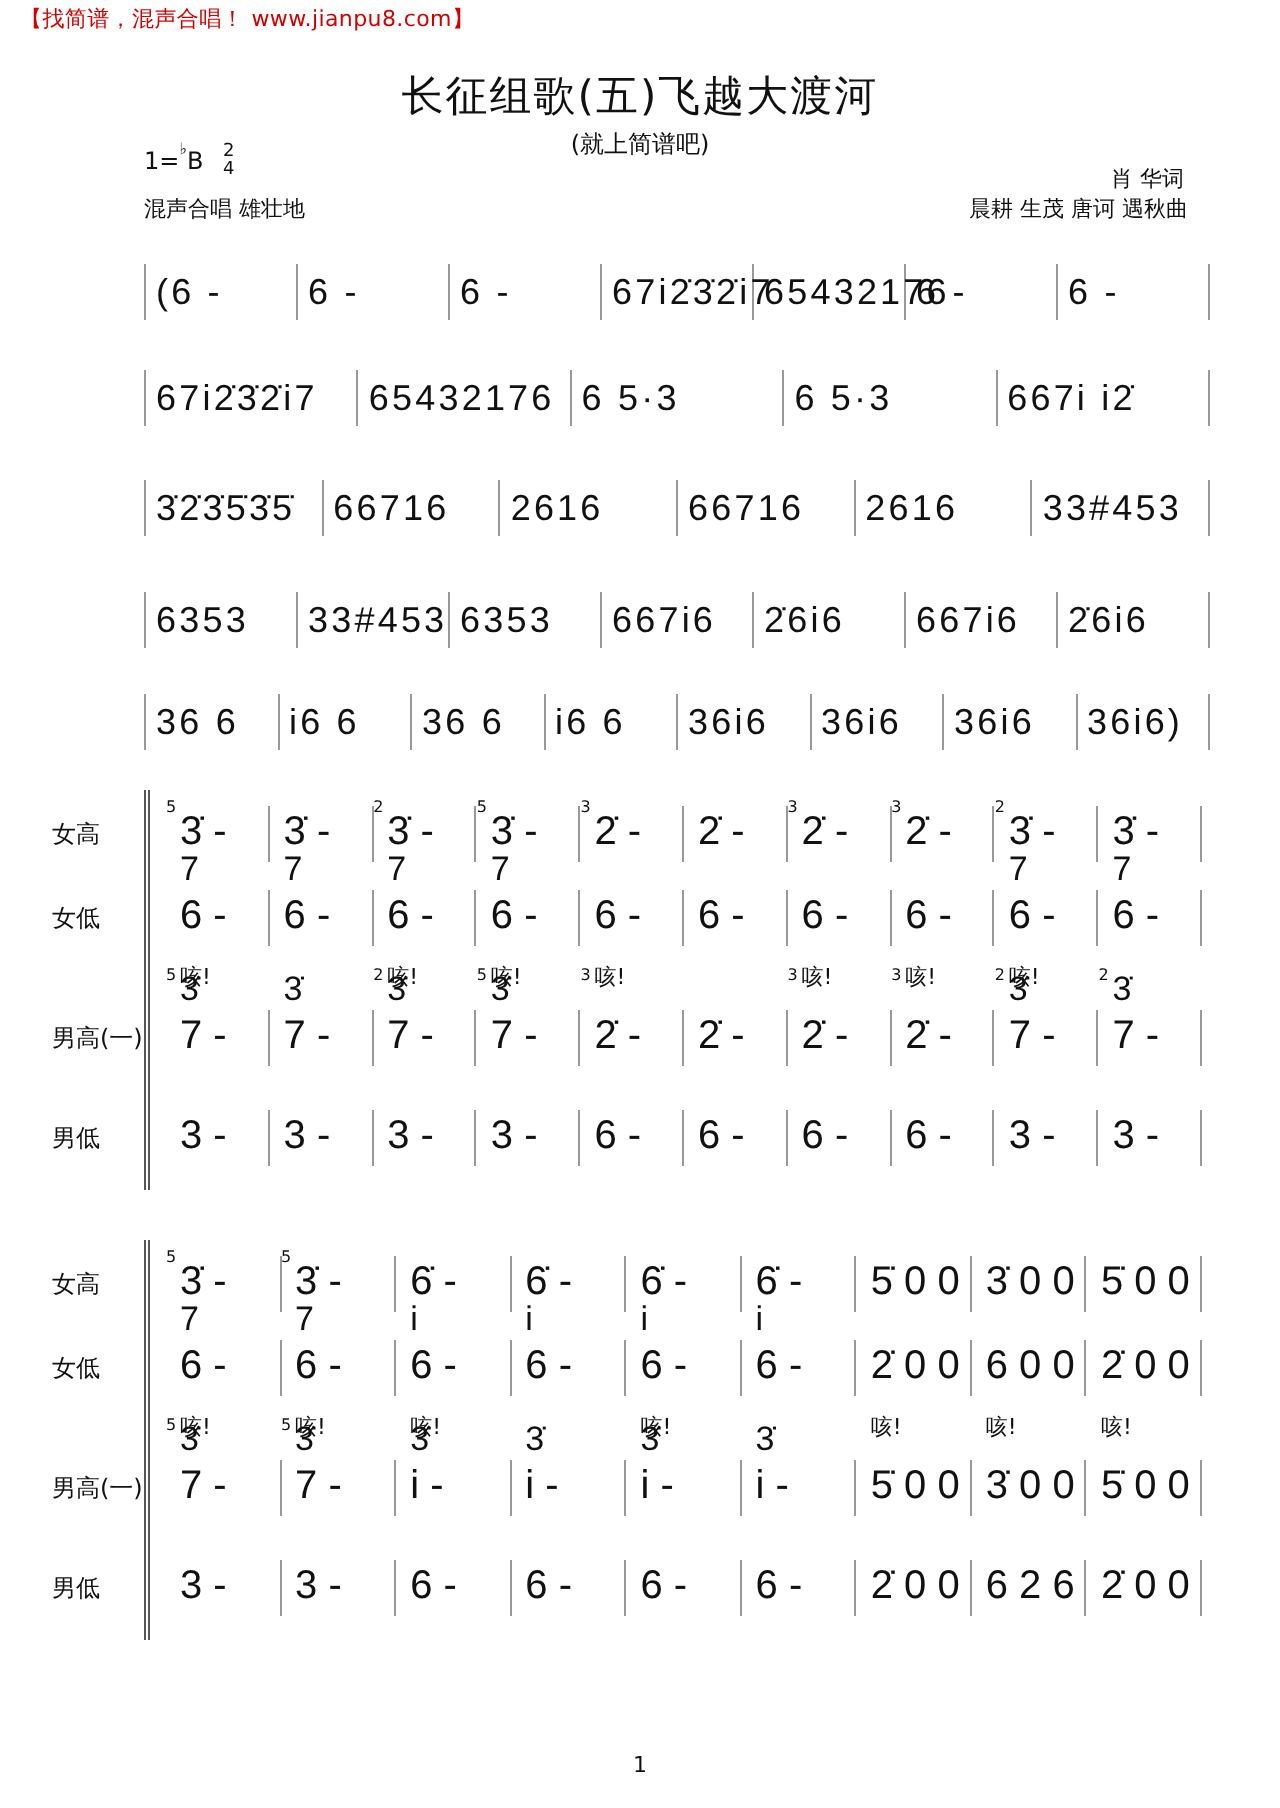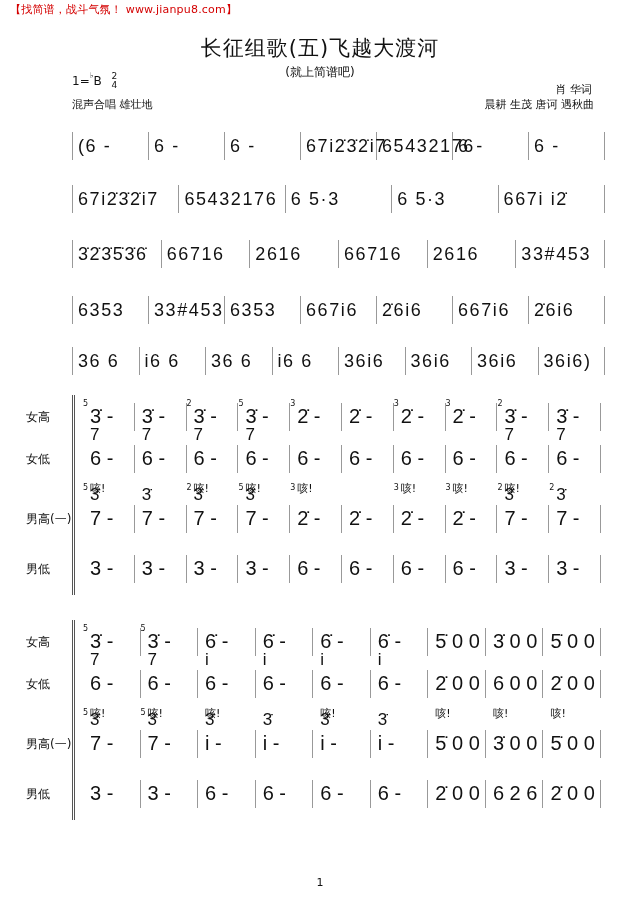--- a/index.html
+++ b/index.html
@@ -30,21 +30,21 @@
   .vline .seg { position:absolute; top:2px; font-size:20px; white-space:pre;
                 font-family:"Liberation Sans","DejaVu Sans",sans-serif; }
   .upper { position:absolute; font-size:17px; font-family:"Liberation Sans","DejaVu Sans",sans-serif; }
   .lyric { position:absolute; font-size:11px; }
   .grace { position:absolute; font-size:8px; }
   .pageno { position:absolute; left:0; width:640px; top:876px; text-align:center; font-size:11px; }
 </style>
 </head>
 <body>
 
-<div class="banner">【找简谱，战斗气氛！ www.jianpu8.com】</div>
+<div class="banner">【找简谱，混声合唱！ www.jianpu8.com】</div>
 <div class="title">长征组歌(五)飞越大渡河</div>
 <div class="subtitle">(就上简谱吧)</div>
 
 <div class="key">
   <span>1=</span><span class="flat">♭</span><span>B</span>
   <span class="frac">
     <span>2</span><br>
     <span>4</span>
   </span>
 </div>
@@ -84,21 +84,21 @@
       <div class="seg" style="left: 431.6px;">667i i2̇</div>
     </div>
     <div class="line" style="top: 238px;">
       <div class="bar" style="left: 0px;"></div>
       <div class="bar" style="left: 88.6667px;"></div>
       <div class="bar" style="left: 177.333px;"></div>
       <div class="bar" style="left: 266px;"></div>
       <div class="bar" style="left: 354.667px;"></div>
       <div class="bar" style="left: 443.333px;"></div>
       <div class="bar" style="left: 532px;"></div>
-      <div class="seg" style="left: 6px;">3̇2̇3̇5̇3̇6̇</div>
+      <div class="seg" style="left: 6px;">3̇2̇3̇5̇3̇5̇</div>
       <div class="seg" style="left: 94.6667px;">66716</div>
       <div class="seg" style="left: 183.333px;">2616</div>
       <div class="seg" style="left: 272px;">66716</div>
       <div class="seg" style="left: 360.667px;">2616</div>
       <div class="seg" style="left: 449.333px;">33#453</div>
     </div>
     <div class="line" style="top: 294px;">
       <div class="bar" style="left: 0px;"></div>
       <div class="bar" style="left: 76px;"></div>
       <div class="bar" style="left: 152px;"></div>

